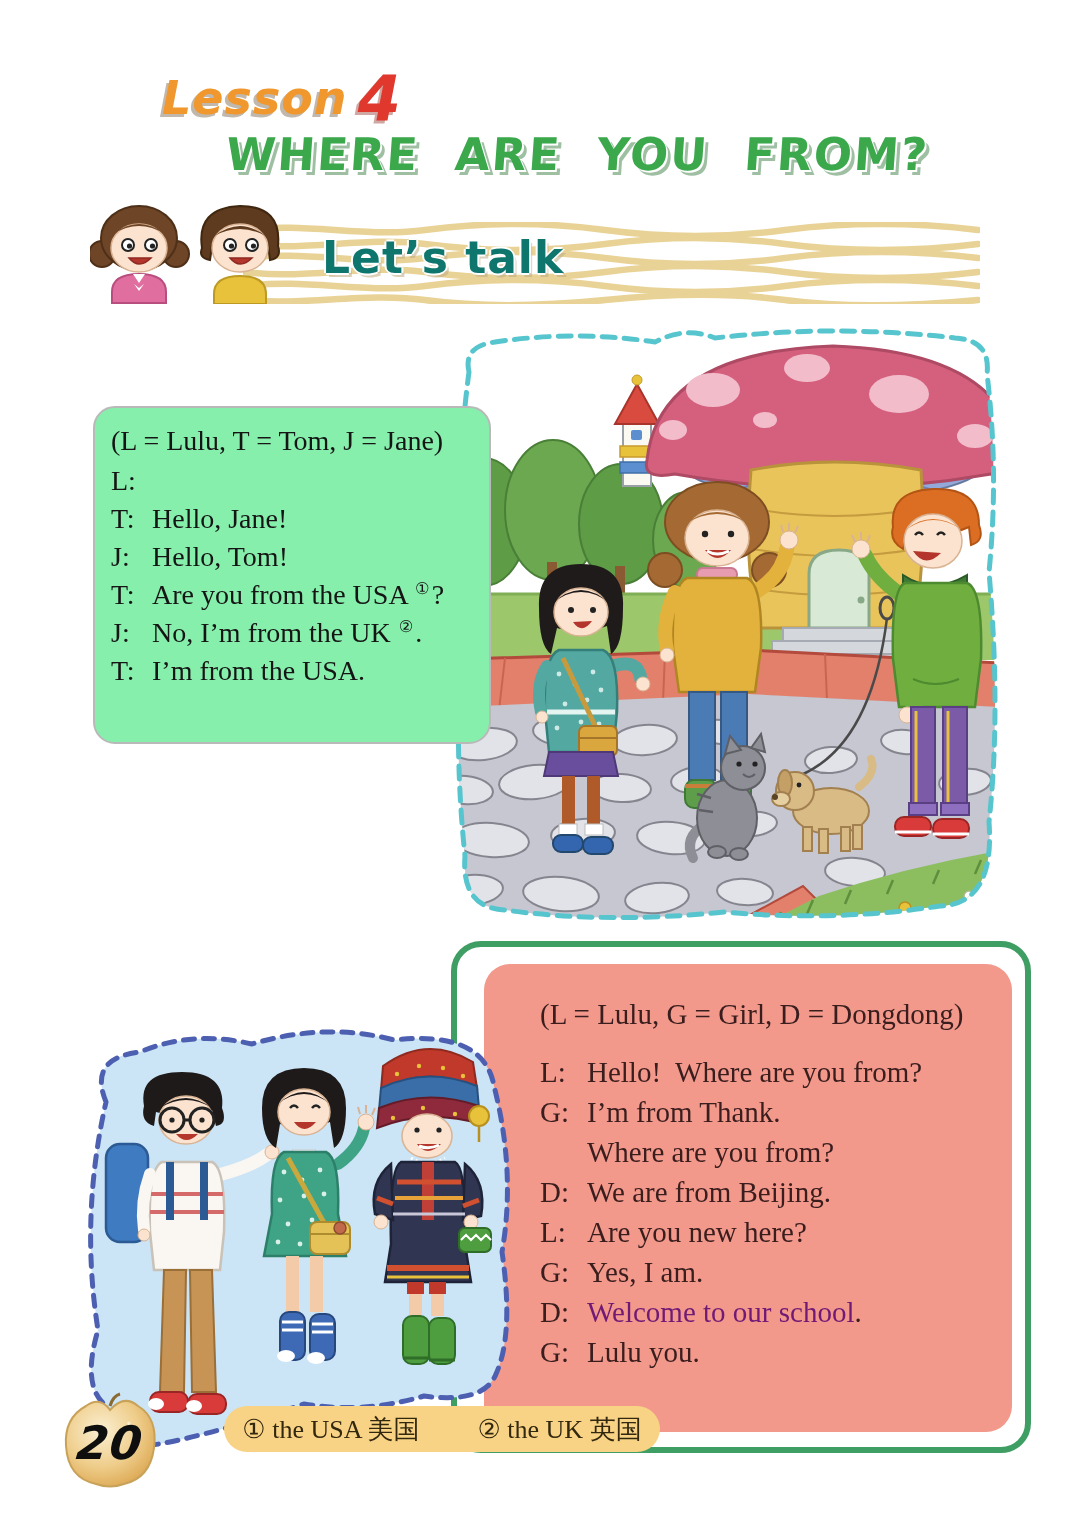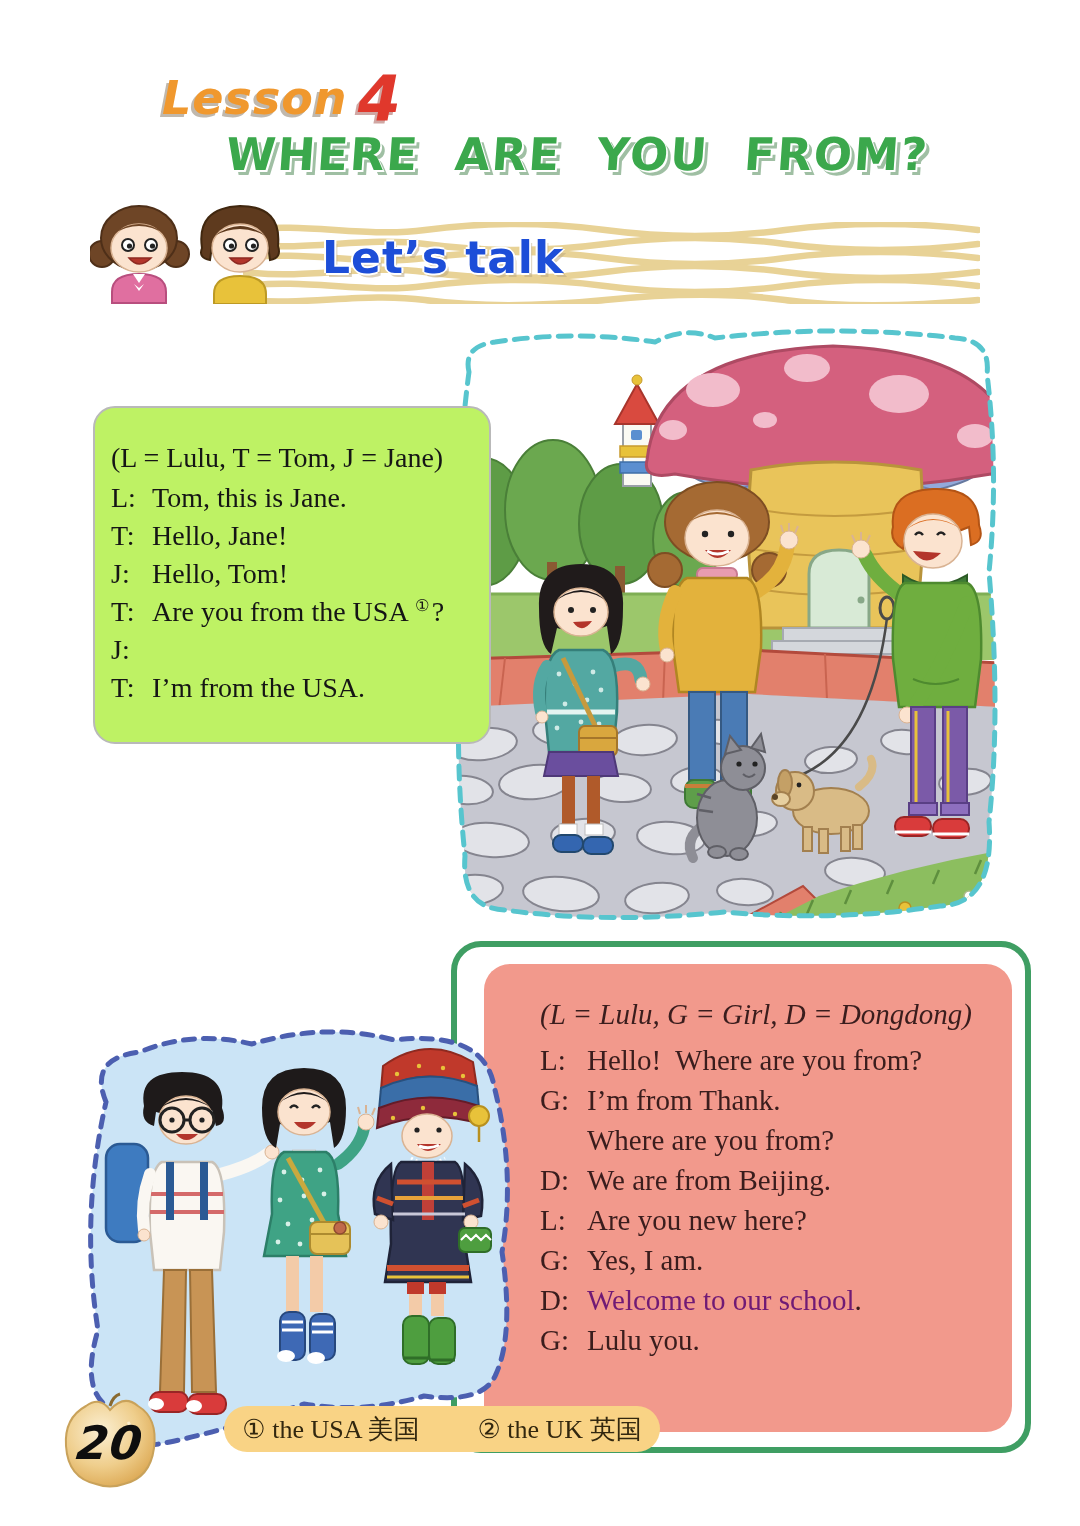--- a/index.html
+++ b/index.html
@@ -16,49 +16,49 @@
               text-shadow:-3px 3px 0 rgba(150,60,50,.45);}
   .main-title{position:absolute;left:226px;top:128px;z-index:4;
               font-family:"DejaVu Sans",sans-serif;font-weight:900;font-size:45px;
               color:#3BA84C;letter-spacing:2px;word-spacing:18px;transform:skewX(-4deg);
               text-shadow:2px 2px 0 #ffffff,5px 5px 0 rgba(42,112,52,.45);white-space:nowrap;}
 
   
   .stripes{position:absolute;left:243px;top:222px;z-index:1;}
   .banner-heads{position:absolute;left:90px;top:196px;z-index:2;}
   .lets-talk{position:absolute;left:322px;top:232px;z-index:3;
-             font-family:"DejaVu Sans",sans-serif;font-weight:800;font-size:44px;color:#1d4ed8;
+             font-family:"DejaVu Sans",sans-serif;font-weight:800;font-size:44px;color:#0f766e;
              letter-spacing:1px;
              text-shadow:2px 0 0 #fff,-2px 0 0 #fff,0 2px 0 #fff,0 -2px 0 #fff,3px 4px 0 rgba(190,170,130,.55);}
 
   
   .scene1{position:absolute;left:435px;top:312px;z-index:1;}
 
   
   .dialog-card{position:absolute;left:93px;top:406px;width:398px;height:338px;z-index:3;
-               background:#bef264;border:2px solid #B9B9B9;border-radius:22px;
-               padding:32px 10px 0 16px;box-sizing:border-box;
+               background:#86efac;border:2px solid #B9B9B9;border-radius:22px;
+               padding:15px 10px 0 16px;box-sizing:border-box;
                font-family:"Liberation Serif",serif;font-size:28px;color:#151515;}
   .dialog-card .intro{line-height:36px;margin-bottom:3px;}
   .dline{display:flex;}
   .dialog-card .dline{line-height:38px;}
   .spk{flex:none;}
   .dialog-card .spk{width:41px;}
   .txt{white-space:pre-wrap;}
   sup{font-size:.58em;vertical-align:super;line-height:0;margin:0 2px 0 1px;}
   .dialog-card .red{color:#D93A3A;}
 
   
   .green-box{position:absolute;left:451px;top:941px;width:580px;height:512px;z-index:1;
              border:6px solid #3F9E63;border-radius:30px;box-sizing:border-box;background:#fff;}
   .pink-box{position:absolute;left:27px;top:17px;right:13px;bottom:15px;
             background:#F2998C;border-radius:26px;
             padding:32px 6px 0 56px;box-sizing:border-box;
             font-family:"Liberation Serif",serif;font-size:29px;color:#3A1D1D;}
-  .pink-box .intro{line-height:36px;margin-bottom:8px;font-style:italic;}
+  .pink-box .intro{line-height:36px;margin-bottom:20px;}
   .pink-box .dline{line-height:40px;}
   .pink-box .spk{width:47px;}
   .pink-box .red{color:#701a75;}
 
   
   .scene2{position:absolute;left:62px;top:1002px;z-index:2;}
 
   
   .footnote-pill{position:absolute;left:224px;top:1406px;width:436px;height:46px;z-index:4;
                  background:#F9D385;border-radius:24px;display:flex;align-items:center;
@@ -327,36 +327,36 @@
       </g>
     </g>
     <path d="M34 60 Q28 34 60 30 Q140 18 220 30 Q250 14 280 26 Q400 12 520 26 Q556 28 552 62 Q564 160 554 260 Q566 400 554 510 Q560 592 505 594 Q400 610 290 600 Q170 612 70 598 Q26 596 30 544 Q18 430 28 320 Q18 180 34 60 Z" fill="none" stroke="#57C5CE" stroke-width="5" stroke-dasharray="13 9" stroke-linecap="round"></path>
   </svg>
 
   <div class="dialog-card" id="dialog1">
     <div class="intro">(L = Lulu, T = Tom, J = Jane)</div>
     <div>
         <div class="dline">
           <span class="spk">L:</span>
-          <span class="txt"><span>Tom, this is Jane.</span></span>
         </div>
         <div class="dline">
           <span class="spk">T:</span>
           <span class="txt"><span>Hello, Jane!</span></span>
         </div>
         <div class="dline">
           <span class="spk">J:</span>
           <span class="txt"><span>Hello, Tom!</span></span>
         </div>
         <div class="dline">
           <span class="spk">T:</span>
           <span class="txt"><span>Are you from the USA </span><sup>①</sup><span>?</span></span>
         </div>
         <div class="dline">
           <span class="spk">J:</span>
+          <span class="txt"><span>No, I’m from the UK </span><sup>②</sup><span>.</span></span>
         </div>
         <div class="dline">
           <span class="spk">T:</span>
           <span class="txt"><span>I’m from the USA.</span></span>
         </div>
       </div>
   </div>
 
   <div class="green-box">
     <div class="pink-box" id="dialog2">

